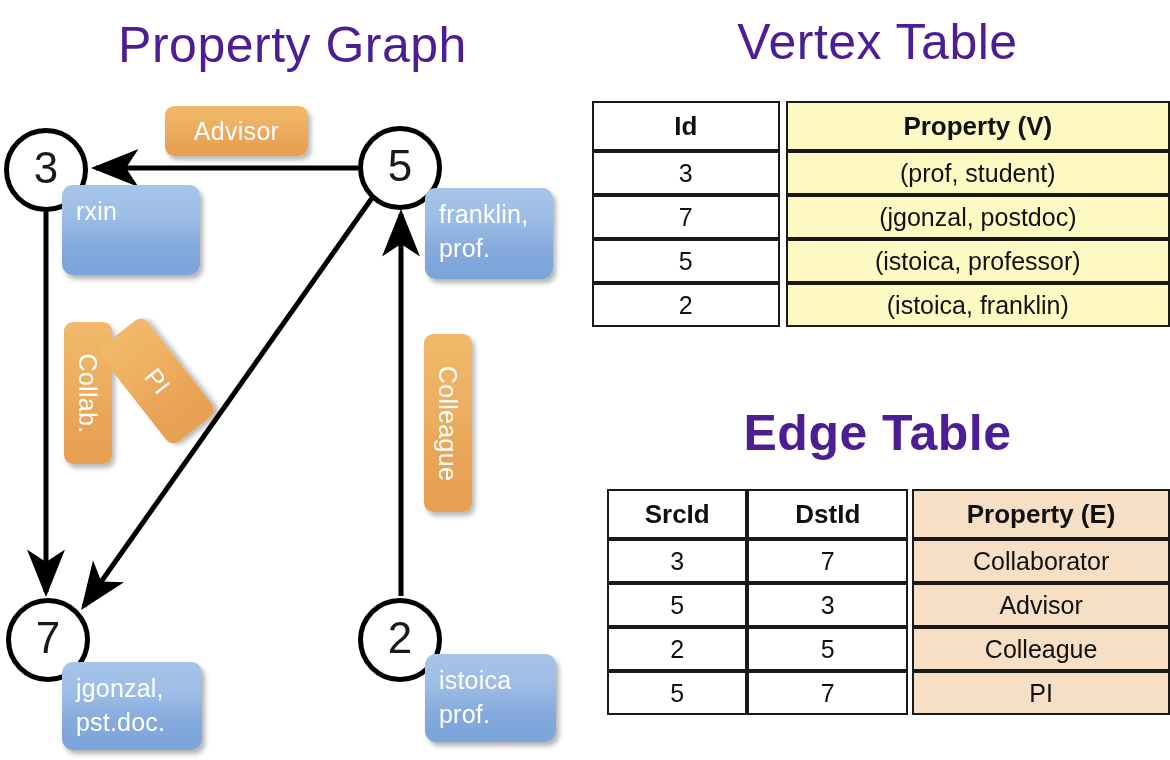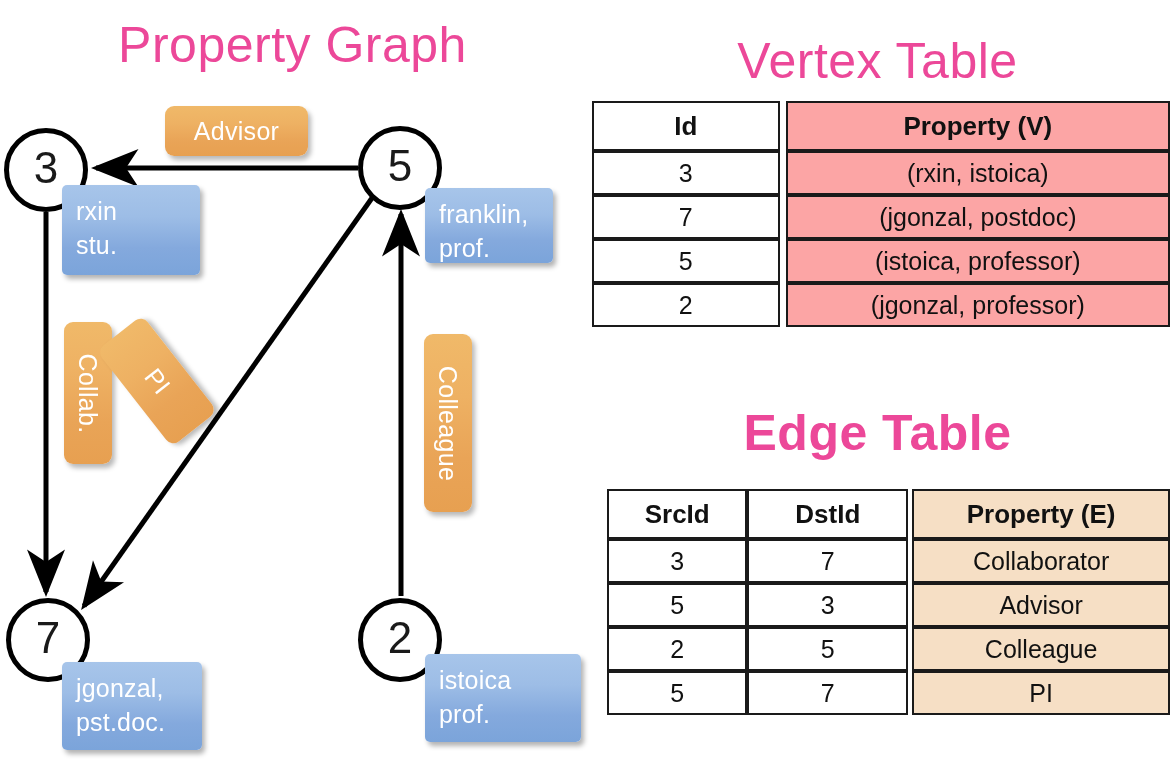--- a/index.html
+++ b/index.html
@@ -16,26 +16,26 @@
     color: #000000;
   }
 
   
   .title {
     position: absolute;
     font-family: "Liberation Sans", sans-serif;
     font-weight: 300;
     font-size: 50px;
     letter-spacing: 0.5px;
-    color: #ec4899;
+    color: #4c1d95;
     white-space: nowrap;
     text-align: center;
   }
   #title-property-graph { left: 0px;   top: 16px;  width: 585px; }
-  #title-vertex-table   { left: 585px; top: 32px;  width: 585px; }
+  #title-vertex-table   { left: 585px; top: 13px;  width: 585px; }
   #title-edge-table     { left: 585px; top: 404px; width: 585px; font-weight: bold; }
 
   
   #graph-panel {
     position: absolute;
     left: 0; top: 0;
     width: 585px; height: 760px;
   }
   #graph-edges {
     position: absolute;
@@ -63,35 +63,35 @@
   .graph-node span { transform: translateY(-2px); }
 
   #node-3 { left: 4px;   top: 128px; }
   #node-5 { left: 358px; top: 126px; }
   #node-7 { left: 6px;   top: 598px; }
   #node-2 { left: 358px; top: 598px; }
 
   
   .prop-box {
     position: absolute;
-    border-radius: 5px;
+    border-radius: 11px;
     background: linear-gradient(180deg, #a7c5ea 0%, #9dbde6 35%, #84a9dd 70%, #7ba4da 100%);
     box-shadow: 3px 4px 5px rgba(0,0,0,0.30);
     color: #ffffff;
     font-size: 25px;
     font-weight: 300;
     line-height: 1.35;
     padding: 10px 0 10px 14px;
     box-sizing: border-box;
     letter-spacing: 0.2px;
   }
   #prop-box-rxin      { left: 62px;  top: 185px; width: 138px; height: 90px; }
-  #prop-box-franklin  { left: 425px; top: 188px; width: 128px; height: 75px; }
+  #prop-box-franklin  { left: 425px; top: 188px; width: 128px; height: 91px; }
   #prop-box-jgonzal   { left: 62px;  top: 662px; width: 140px; height: 88px; }
-  #prop-box-istoica   { left: 425px; top: 654px; width: 156px; height: 88px; }
+  #prop-box-istoica   { left: 425px; top: 654px; width: 131px; height: 88px; }
 
   
   .edge-label {
     position: absolute;
     border-radius: 9px;
     background: linear-gradient(180deg, #f0b969 0%, #eeb163 35%, #e9a457 70%, #e7a051 100%);
     box-shadow: 3px 4px 5px rgba(0,0,0,0.28);
     color: #ffffff;
     font-size: 25px;
     font-weight: 300;
@@ -136,21 +136,21 @@
     padding: 0;
     height: 44px;
     box-sizing: border-box;
   }
   .data-table th {
     font-weight: 700;
     font-size: 26px;
     height: 50px;
   }
   .cell-plain { background: #ffffff; }
-  .cell-blue  { background: #fca5a5; }
+  .cell-blue  { background: #fef9c3; }
   .cell-peach { background: #f6dfc5; }
 
   
   #vertex-table { left: 592px; top: 101px; }
   #vertex-table .col-id   { width: 188px; }
   #vertex-table .col-prop { width: 385px; }
   
   #vertex-table .gap { width: 6px; border: none !important; background: #ffffff; height: auto; }
 
   
@@ -216,21 +216,20 @@
   </div>
   <div class="graph-node" id="node-7">
     <span>7</span>
   </div>
   <div class="graph-node" id="node-2">
     <span>2</span>
   </div>
 
   <div class="prop-box" id="prop-box-rxin">
     <div>rxin</div>
-    <div>stu.</div>
   </div>
   <div class="prop-box" id="prop-box-franklin">
     <div>franklin,</div>
     <div>prof.</div>
   </div>
   <div class="prop-box" id="prop-box-jgonzal">
     <div>jgonzal,</div>
     <div>pst.doc.</div>
   </div>
   <div class="prop-box" id="prop-box-istoica">
@@ -245,36 +244,36 @@
 <table class="data-table" id="vertex-table">
   <tbody>
     <tr>
       <th class="col-id cell-plain">Id</th>
       <td class="gap"></td>
       <th class="col-prop cell-blue">Property (V)</th>
     </tr>
     <tr>
       <td class="col-id cell-plain">3</td>
       <td class="gap"></td>
-      <td class="col-prop cell-blue">(rxin, istoica)</td>
+      <td class="col-prop cell-blue">(prof, student)</td>
     </tr>
     <tr>
       <td class="col-id cell-plain">7</td>
       <td class="gap"></td>
       <td class="col-prop cell-blue">(jgonzal, postdoc)</td>
     </tr>
     <tr>
       <td class="col-id cell-plain">5</td>
       <td class="gap"></td>
       <td class="col-prop cell-blue">(istoica, professor)</td>
     </tr>
     <tr>
       <td class="col-id cell-plain">2</td>
       <td class="gap"></td>
-      <td class="col-prop cell-blue">(jgonzal, professor)</td>
+      <td class="col-prop cell-blue">(istoica, franklin)</td>
     </tr>
   </tbody>
 </table>
 
 <div class="title" id="title-edge-table">Edge Table</div>
 
 <table class="data-table" id="edge-table">
   <tbody>
     <tr>
       <th class="col-src cell-plain">SrcId</th>

